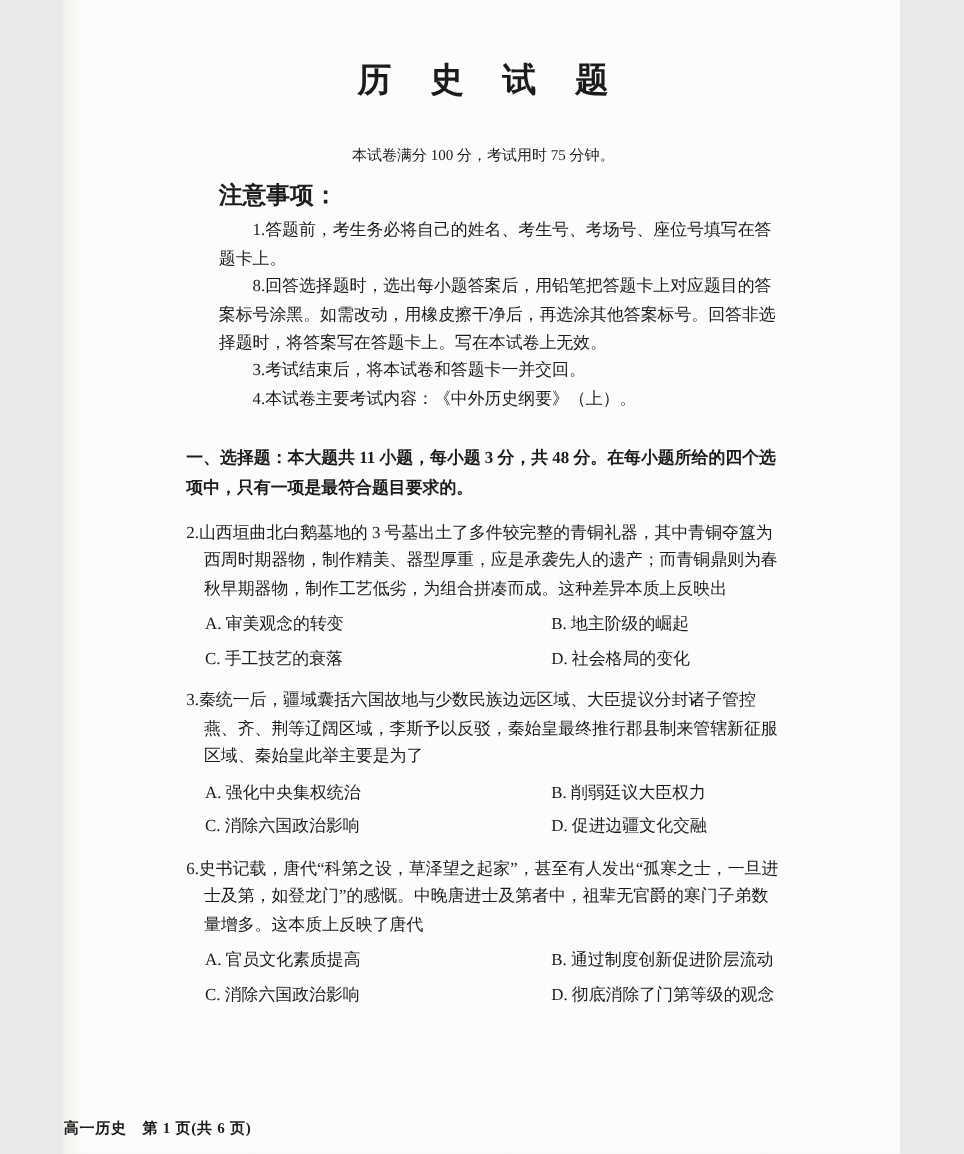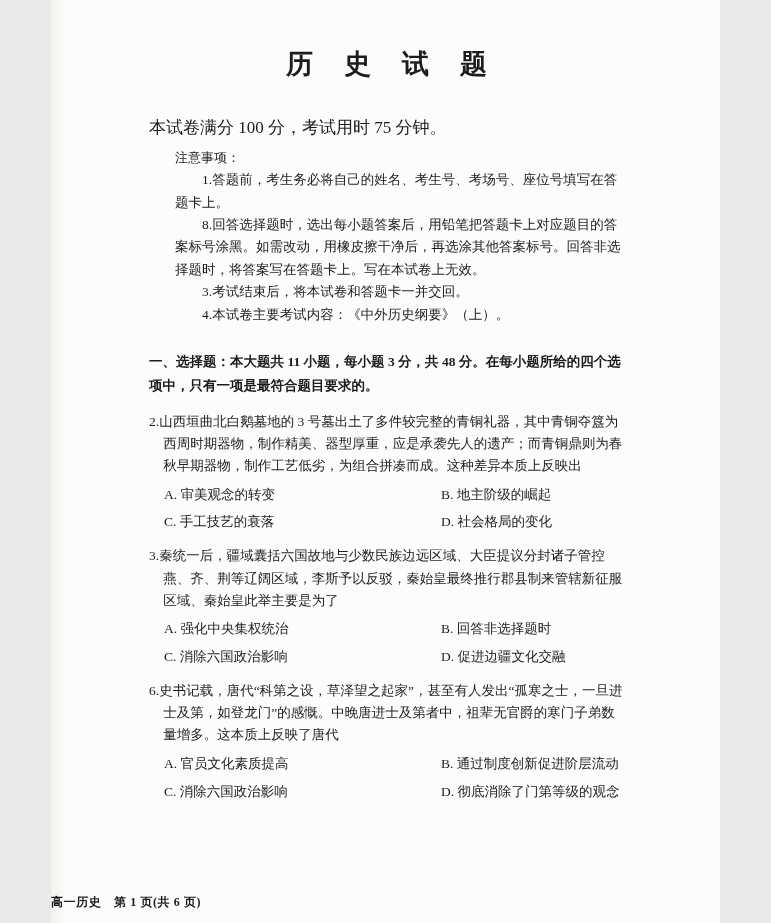--- a/index.html
+++ b/index.html
@@ -21,28 +21,28 @@
   }
   .title {
     text-align: center;
     font-size: 27px;
     font-weight: bold;
     letter-spacing: 0.45em;
     margin-left: 0.45em; 
     margin-bottom: 34px;
   }
   .subtitle {
-    text-align: left;
-    font-size: 17px;
+    text-align: center;
+    font-size: 12px;
     margin-bottom: 8px;
   }
   .notice { margin-left: 26px; }
   .notice-heading {
-    font-size: 13px;
-    font-weight: normal;
+    font-size: 19px;
+    font-weight: bold;
     line-height: 1.7;
   }
   .notice-item {
     font-size: 13.5px;
     line-height: 1.66;
     text-indent: 2em;
   }
   .section-heading {
     font-size: 13.5px;
     font-weight: bold;
@@ -106,21 +106,21 @@
       <span class="option">B. 地主阶级的崛起</span>
       <span class="option">C. 手工技艺的衰落</span>
       <span class="option">D. 社会格局的变化</span>
     </div>
   </div>
 
   <div class="question">
     <p class="stem">3.秦统一后，疆域囊括六国故地与少数民族边远区域、大臣提议分封诸子管控燕、齐、荆等辽阔区域，李斯予以反驳，秦始皇最终推行郡县制来管辖新征服区域、秦始皇此举主要是为了</p>
     <div class="options">
       <span class="option">A. 强化中央集权统治</span>
-      <span class="option">B. 回答非选择题时</span>
+      <span class="option">B. 削弱廷议大臣权力</span>
       <span class="option">C. 消除六国政治影响</span>
       <span class="option">D. 促进边疆文化交融</span>
     </div>
   </div>
 
   <div class="question">
     <p class="stem">6.史书记载，唐代“科第之设，草泽望之起家”，甚至有人发出“孤寒之士，一旦进士及第，如登龙门”的感慨。中晚唐进士及第者中，祖辈无官爵的寒门子弟数量增多。这本质上反映了唐代</p>
     <div class="options">
       <span class="option">A. 官员文化素质提高</span>
       <span class="option">B. 通过制度创新促进阶层流动</span>

